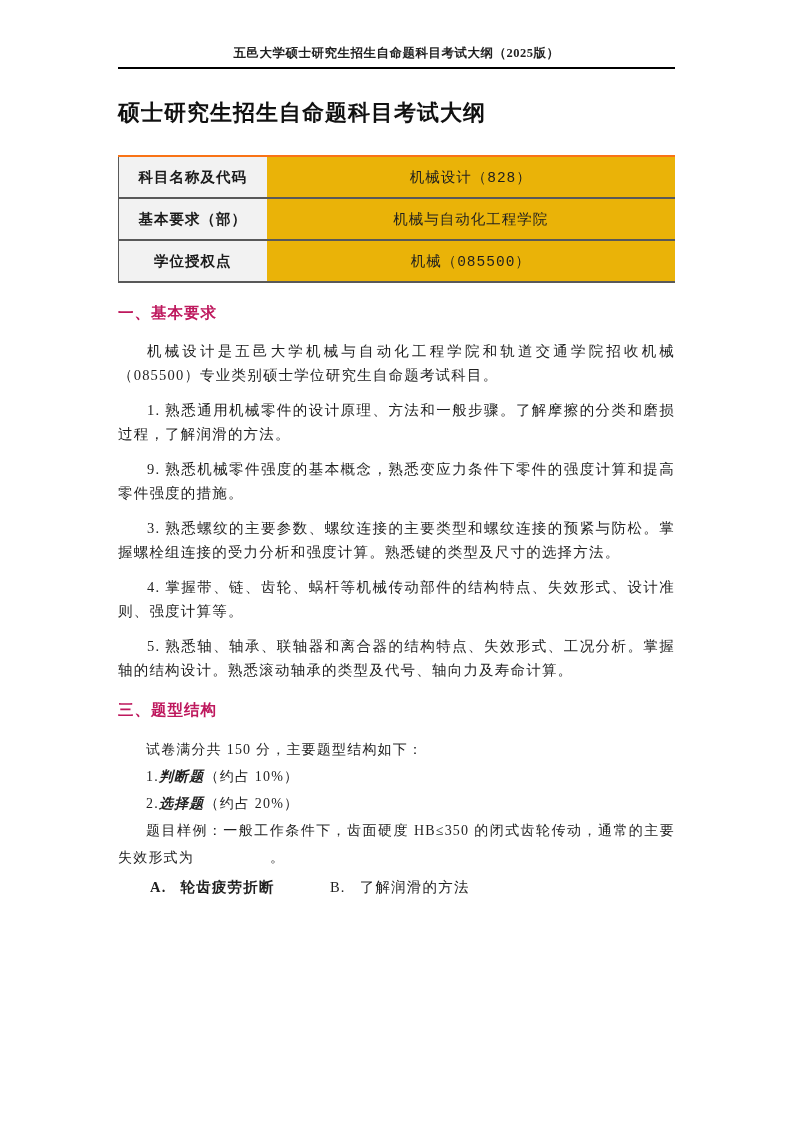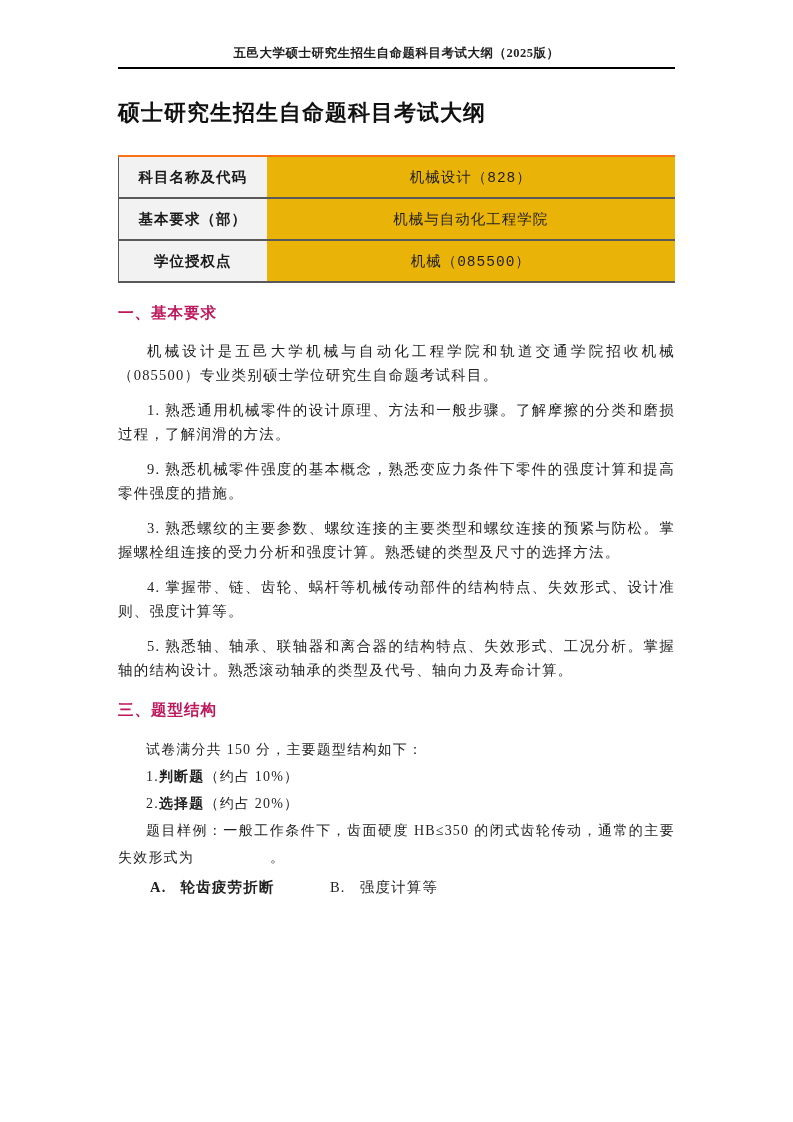--- a/index.html
+++ b/index.html
@@ -80,20 +80,21 @@
     font-size: 14px;
     line-height: 27px;
     letter-spacing: 1.2px;
     text-align: justify;
     text-indent: 2em;
     margin: 0;
   }
   .qtype {
     font-family: "Liberation Sans", "DejaVu Sans", sans-serif;
     font-weight: bold;
+    font-style: italic;
   }
   .opt-row {
     display: flex;
     margin: 3px 0 0 32px;
     line-height: 27px;
     font-size: 14.5px;
     letter-spacing: 1.2px;
   }
   .opt { display: inline-block; }
   .opt-a, .opt-c { width: 180px; font-weight: bold; }
@@ -142,21 +143,21 @@
 
   <section class="s3">
     <h2 class="sec-heading">三、题型结构</h2>
     <p class="line">试卷满分共 150 分，主要题型结构如下：</p>
     <p class="line"><span>1.</span><span class="qtype">判断题</span><span>（约占 10%）</span></p>
     <p class="line"><span>2.</span><span class="qtype">选择题</span><span>（约占 20%）</span></p>
     <p class="line">题目样例：一般工作条件下，齿面硬度 HB≤350 的闭式齿轮传动，通常的主要失效形式为　　　　　。</p>
 
     <div class="opt-row">
       <span class="opt opt-a"><span class="opt-label">A.</span><span>轮齿疲劳折断</span></span>
-      <span class="opt"><span class="opt-label">B.</span><span>强度计算等</span></span>
+      <span class="opt"><span class="opt-label">B.</span><span>了解润滑的方法</span></span>
     </div>
     <div class="opt-row">
       <span class="opt opt-c"></span>
       <span class="opt"></span>
     </div>
   </section>
 
 </div>
 
 </body></html>

